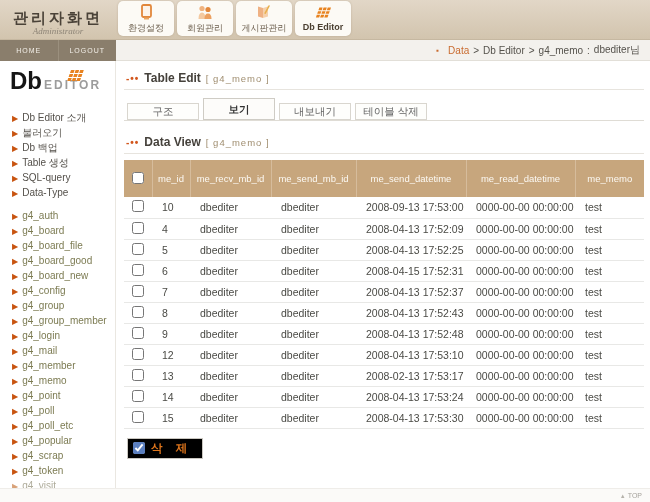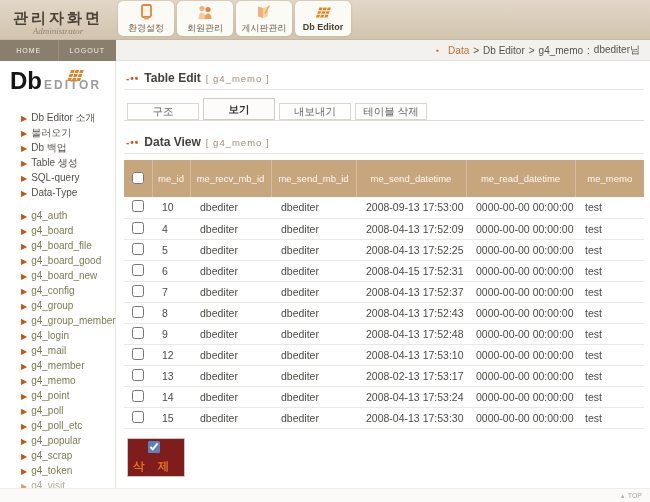--- a/index.html
+++ b/index.html
@@ -29,21 +29,21 @@
   .crumb-strip span { margin-left:4px; }
 
   
   .bodywrap { display:flex; height:427px; }
   .sidebar { width:116px; border-right:1px solid #EAE7E1; padding-top:6px; }
   .logo { position:relative; height:38px; padding-left:10px; }
   .logo-db { font-size:24px; font-weight:800; color:#151515; letter-spacing:0px; }
   .logo-editor { font-size:12px; font-weight:bold; color:#9C9C9C; letter-spacing:2px; margin-left:2px; }
   .logo-grid { position:absolute; top:0; left:64px; }
   .menu { list-style:none; margin-top:6px; }
-  .menu li { font-size:10px; line-height:14px; padding-left:21px; white-space:nowrap; cursor:pointer; }
+  .menu li { font-size:10px; line-height:14px; padding-left:12px; white-space:nowrap; cursor:pointer; }
   .menu li .ar { color:#C85410; font-size:8px; margin-right:4px; }
   .menu-main li { color:#54504A; }
   .menu-tables { margin-top:8px; }
   .menu-tables li { color:#7C7B52; }
   .menu-tables li.muted { color:#AFAC9B; }
   .menu-tables li.muted .ar { color:#D8A279; }
 
   
   .main { flex:1; padding:8px 6px 0 8px; }
   .sec-title { display:flex; align-items:center; border-bottom:1px solid #E7E4DE; padding:2px 0 4px 2px; }
@@ -58,21 +58,21 @@
   .dv-title { margin-top:4px; }
 
   table.data { border-collapse:collapse; margin-top:6px; width:520px; }
   col.c0{width:28px} col.c1{width:38px} col.c2{width:81px} col.c3{width:85px} col.c4{width:110px} col.c5{width:109px} col.c6{width:69px}
   .data th { background:#C7A67D; color:#FCF9F3; font-weight:normal; font-size:9.5px; height:37px; border-right:1px solid #D6BC9C; text-align:center; }
   .data th:last-child { border-right:none; }
   .data td { font-size:10.5px; color:#4A4A45; height:21px; border-bottom:1px solid #E8E8E6; padding-left:10px; }
   .data td.ck, .data th.ck { text-align:center; padding-left:0; }
   .data input[type=checkbox] { width:12px; height:12px; accent-color:#6E86B5; }
 
-  .delwrap { margin:9px 0 0 3px; display:inline-flex; align-items:center; gap:6px; border:1px solid #CBC8C1; background:#7f1d1d; padding:2px 10px 2px 5px; cursor:pointer;flex-direction:column; }
+  .delwrap { margin:9px 0 0 3px; display:inline-flex; align-items:center; gap:6px; border:1px solid #CBC8C1; background:#000000; padding:2px 10px 2px 5px; cursor:pointer; }
   .delwrap input { width:12px; height:12px; accent-color:#5B7FBF; }
   .del-label { color:#E0761C; font-weight:bold; font-size:11.5px; letter-spacing:5px; }
 
   
   .footer { position:absolute; bottom:0; left:0; width:650px; height:14px; background:#FBFAF8; border-top:1px solid #EFEDE9; text-align:right; padding-right:8px; font-size:7px; color:#A6A39D; line-height:13px; }
   .footer .tri { font-size:6px; color:#B5B2AB; margin-right:2px; }
 </style>
 </head>
 <body>
 

